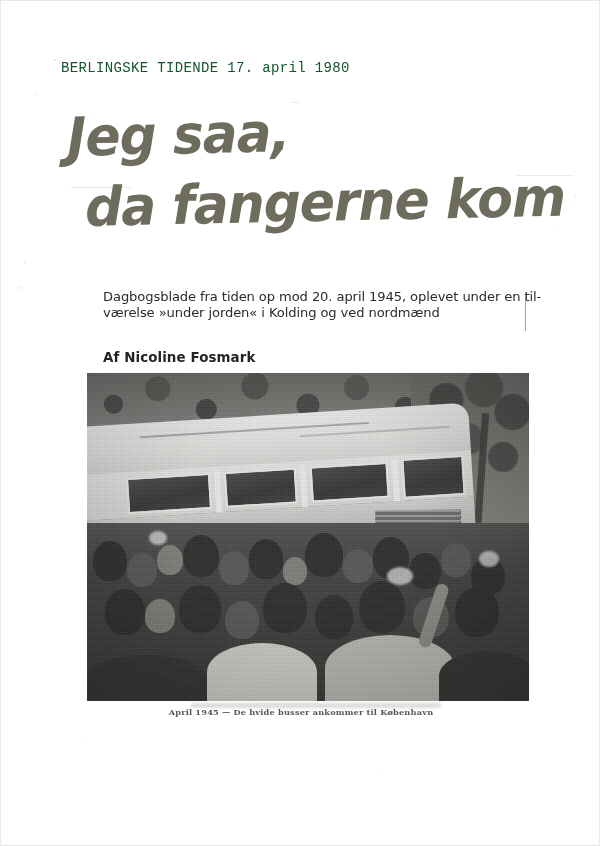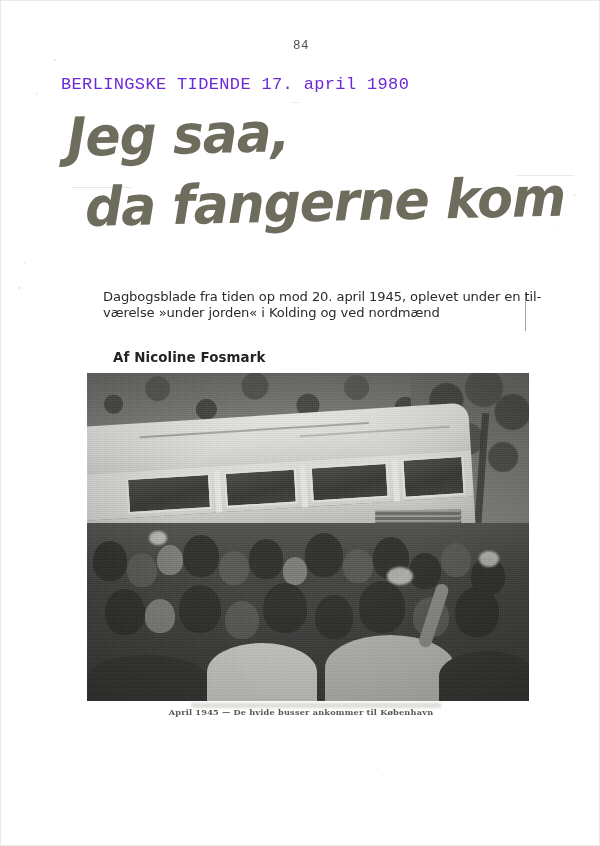--- a/index.html
+++ b/index.html
@@ -49,25 +49,24 @@
     font-family: "Liberation Mono", monospace;
     font-size: 12.5px;
     letter-spacing: .5px;
     color: #4d4d4d;
   }
   .running-head {
     position: absolute;
     left: 60px;
     top: 59px;
     font-family: "Liberation Mono", monospace;
-    font-size: 17px;
+    font-size: 14px;
     letter-spacing: .35px;
-    color: #6d28d9;
+    color: #14532d;
     white-space: nowrap;
-    margin-top: 15px;
   }
 
   
   .headline {
     position: absolute;
     left: 0;
     top: 96px;
     width: 600px;
     height: 160px;
   }
@@ -124,21 +123,20 @@
   .byline {
     position: absolute;
     left: 102px;
     top: 349px;
     font-family: "DejaVu Sans", sans-serif;
     font-weight: bold;
     font-size: 13.4px;
     color: #242424;
     letter-spacing: .1px;
     white-space: nowrap;
-    margin-left: 10px;
   }
   .deck-rule {
     position: absolute;
     left: 524px;
     top: 292px;
     width: 1px;
     height: 38px;
     background: rgba(90,90,90,.55);
   }
 
@@ -338,21 +336,20 @@
     filter: blur(1.4px);
   }
 </style>
 </head>
 <body>
 
 <div class="page">
 
   <div class="paper-noise"></div>
 
-  <div class="page-number">84</div>
 
   <div class="running-head">BERLINGSKE TIDENDE 17. april 1980</div>
 
   <div class="headline">
     <div class="headline-line headline-line-1">Jeg saa,</div>
     <div class="headline-line headline-line-2">da fangerne kom</div>
   </div>
   <div class="scan-streak s1"></div>
   <div class="scan-streak s2"></div>
   <div class="scan-streak s3"></div>

